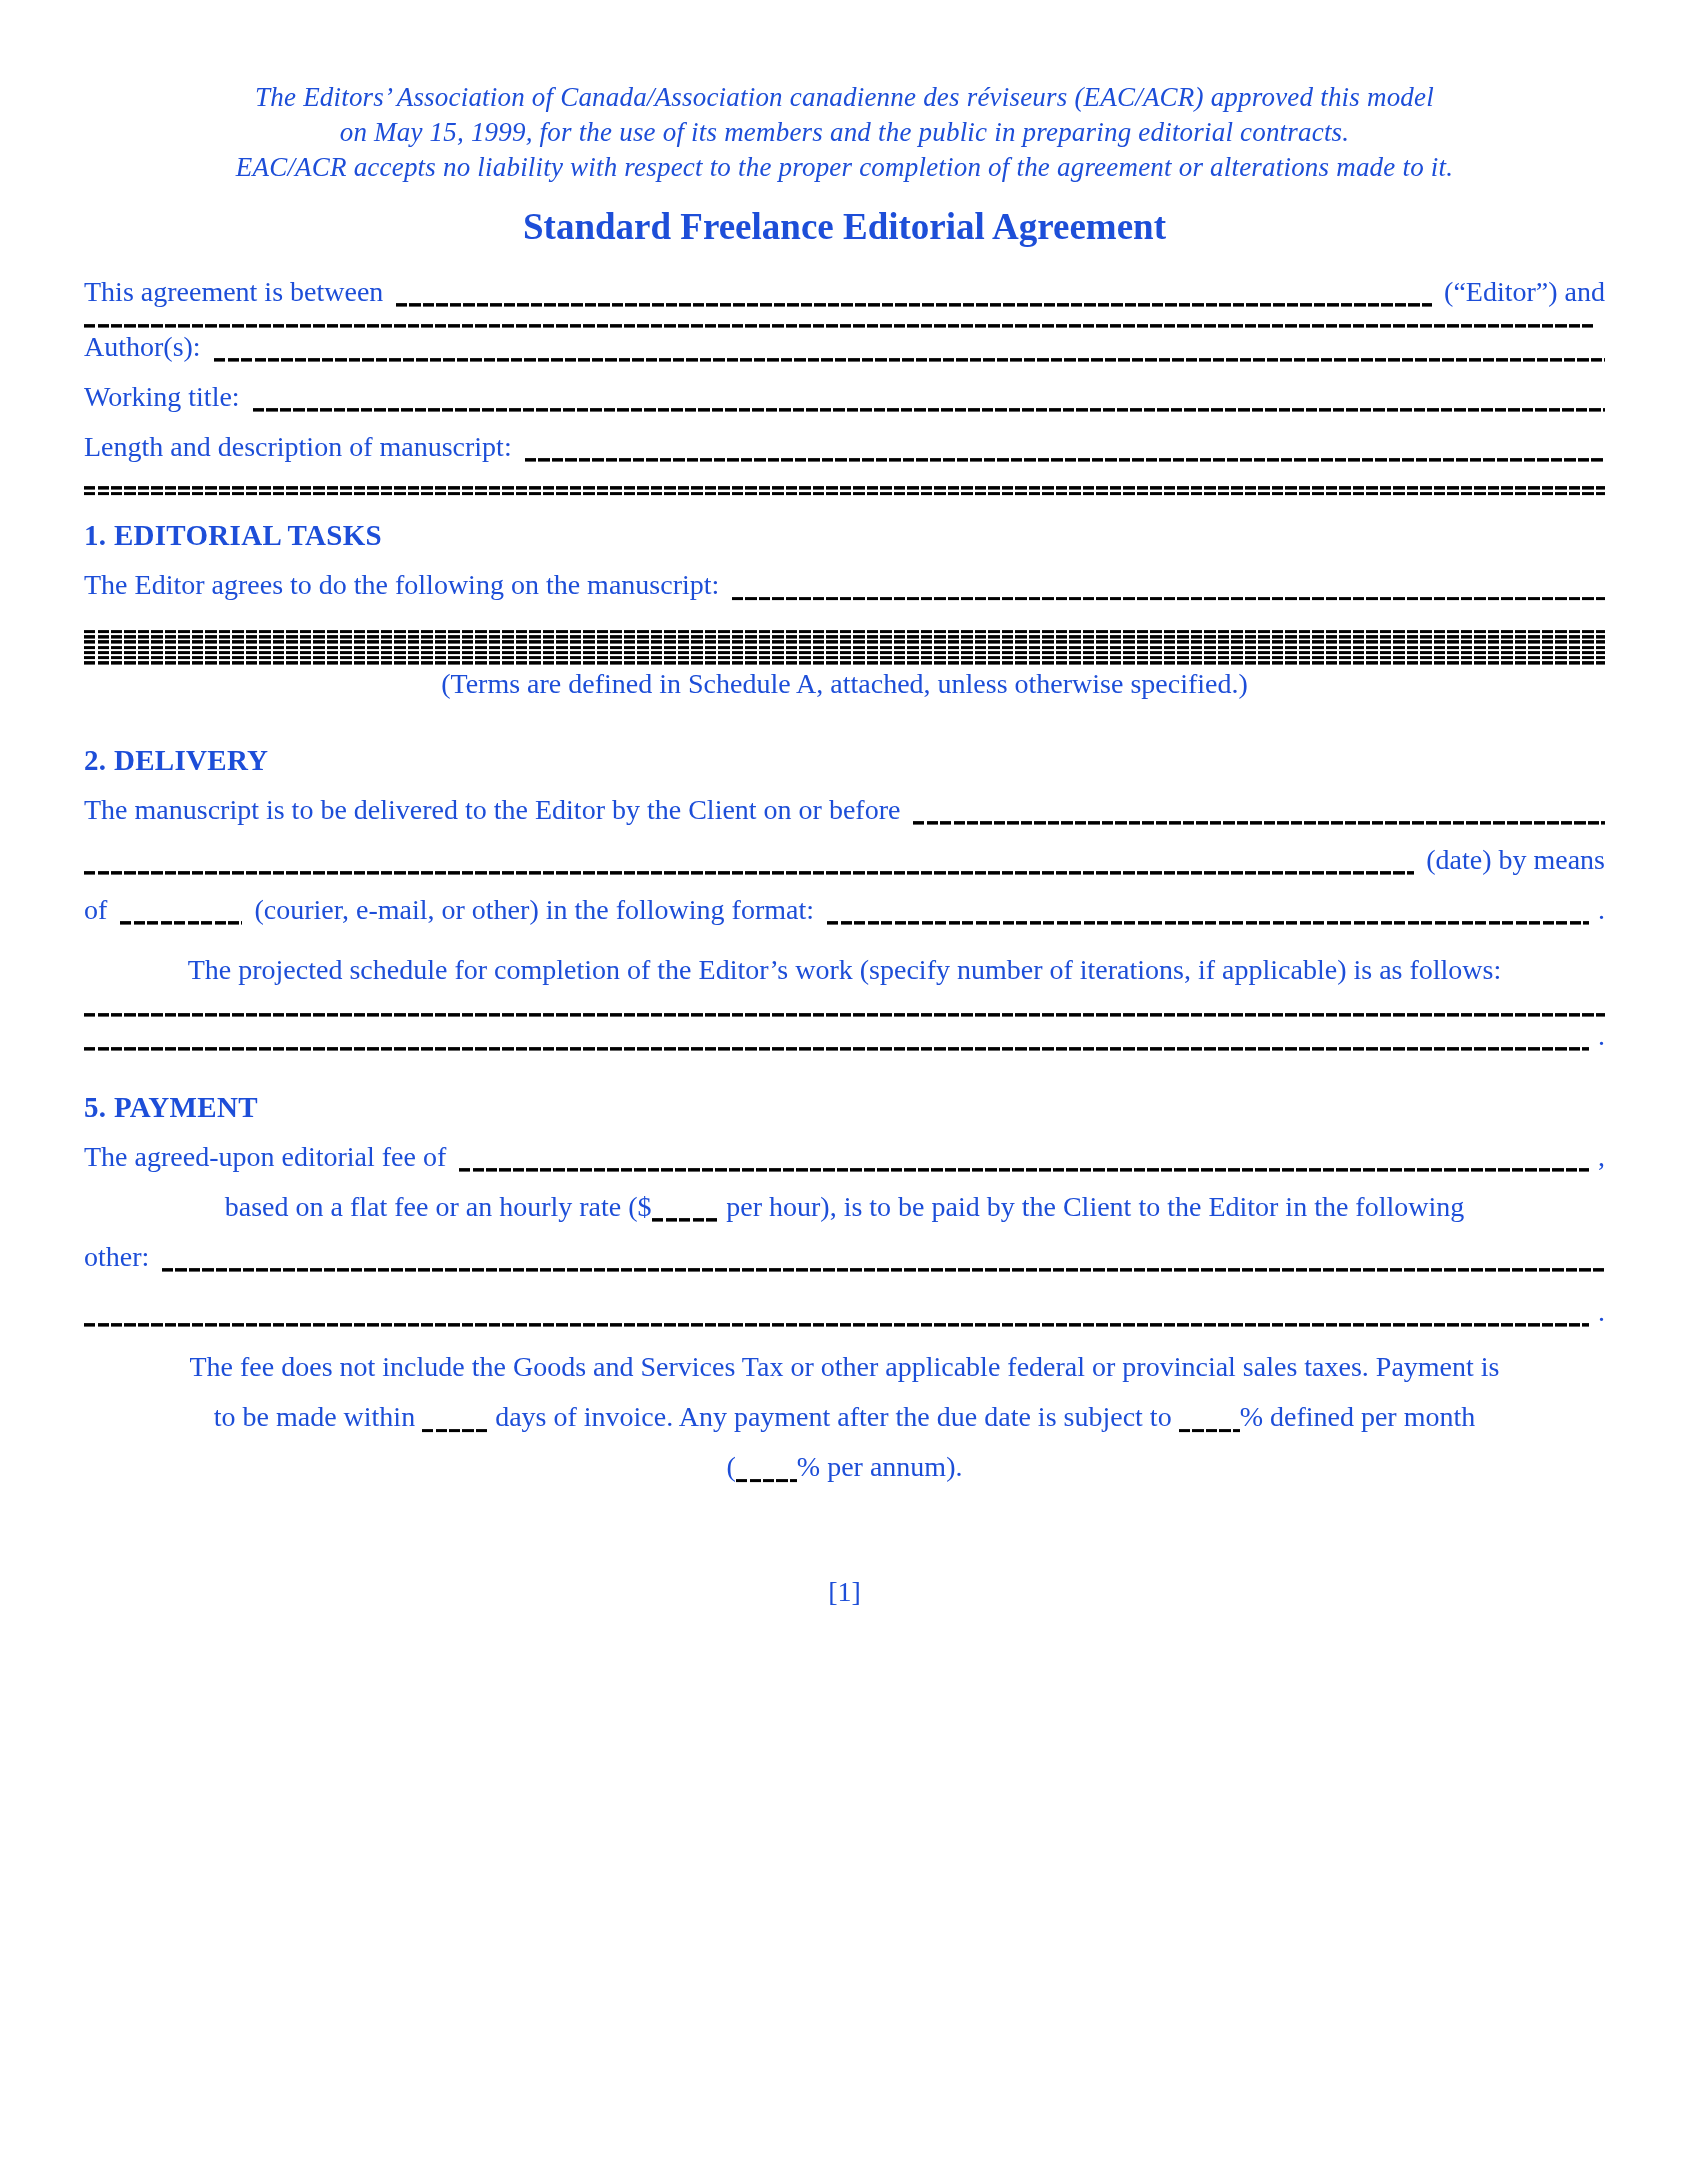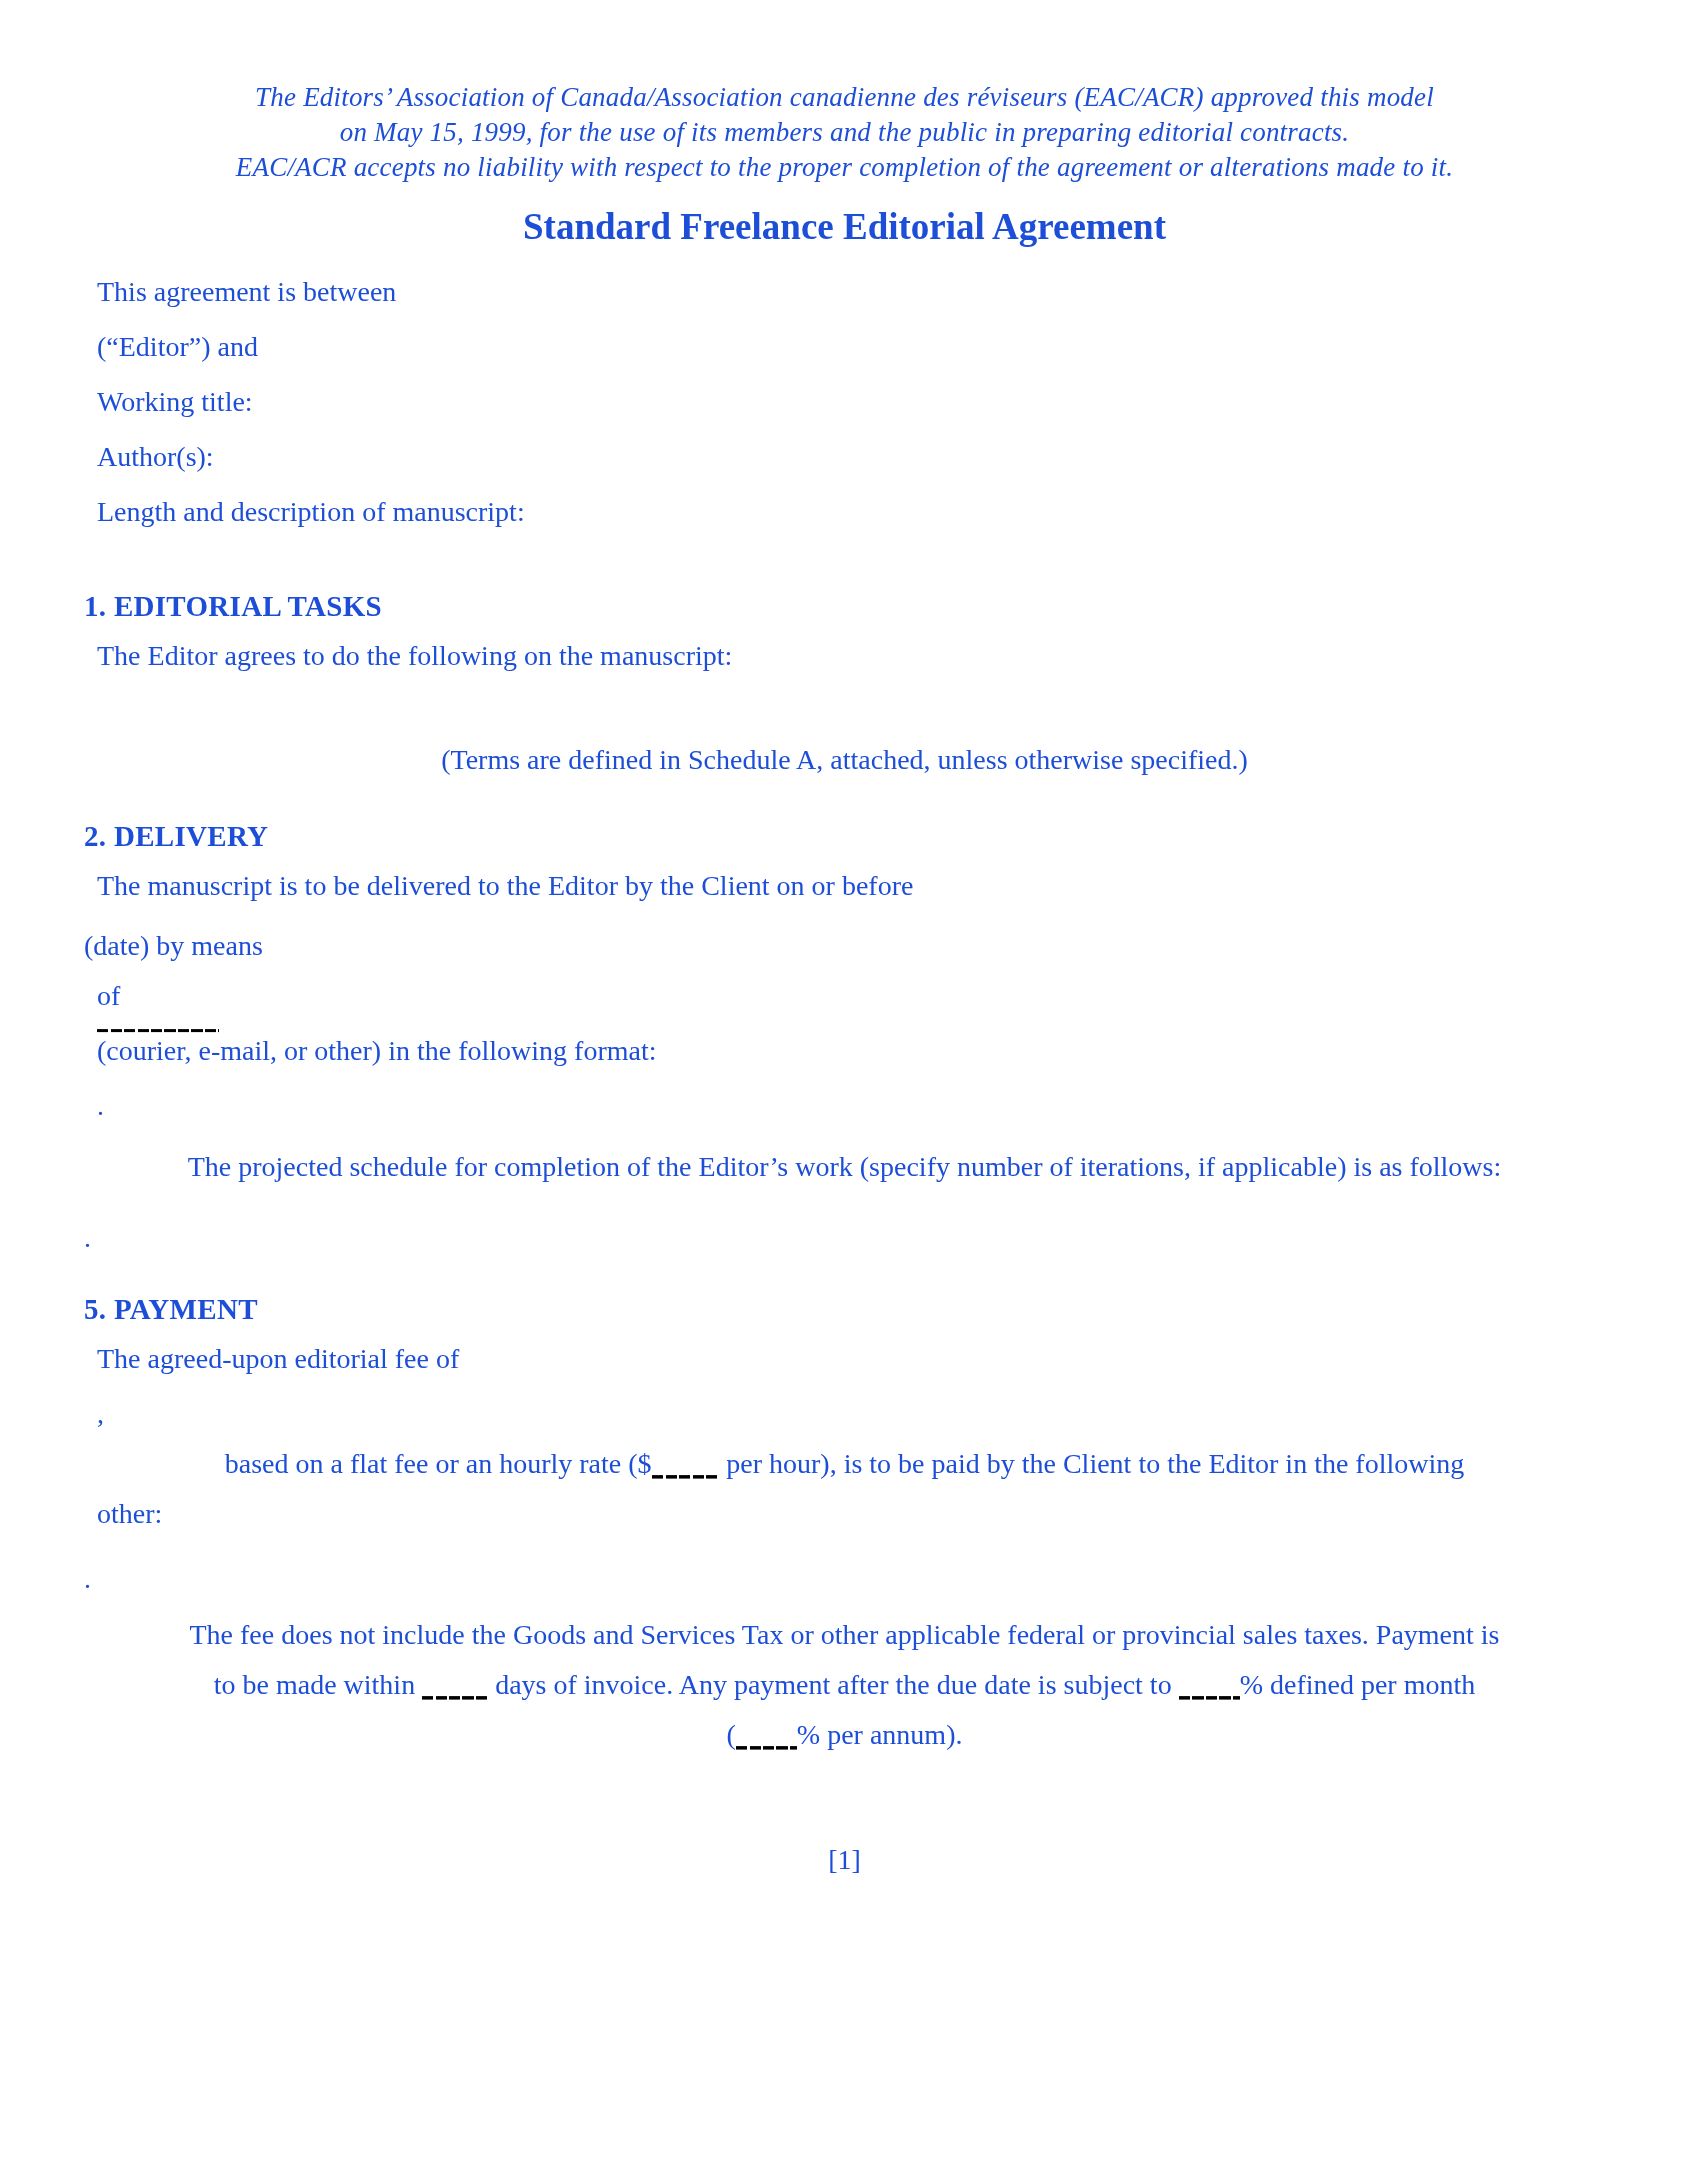--- a/index.html
+++ b/index.html
@@ -37,21 +37,20 @@
   .row {
     line-height: 50px;
     white-space: nowrap;
     text-align: center;
   }
   .row-flex {
     display: flex;
     align-items: baseline;
     line-height: 50px;
     white-space: nowrap;
-    flex-direction: column;
   }
 
   .section-heading {
     font-weight: bold;
     font-size: 29px;
     line-height: 50px;
     letter-spacing: 0.3px;
   }
 
   
@@ -102,26 +101,26 @@
     <span>This agreement is between</span>
     <span class="blank fill ml mr"></span>
     <span>(“Editor”) and</span>
   </div>
 
   <div class="row-flex">
     <span class="blank fill mr"></span>
   </div>
 
   <div class="row-flex">
+    <span>Author(s):</span>
+    <span class="blank fill ml"></span>
+  </div>
+
+  <div class="row-flex">
     <span>Working title:</span>
-    <span class="blank fill ml"></span>
-  </div>
-
-  <div class="row-flex">
-    <span>Author(s):</span>
     <span class="blank fill ml"></span>
   </div>
 
   <div class="row-flex">
     <span>Length and description of manuscript:</span>
     <span class="blank fill ml"></span>
   </div>
 
   <div class="row-flex mt8">
     <span class="blank fill"></span>

